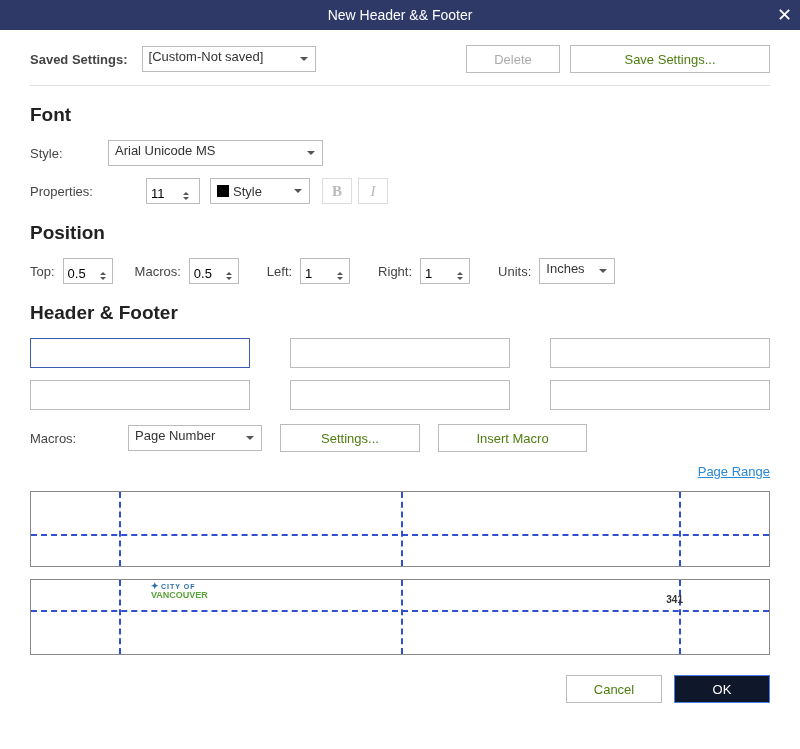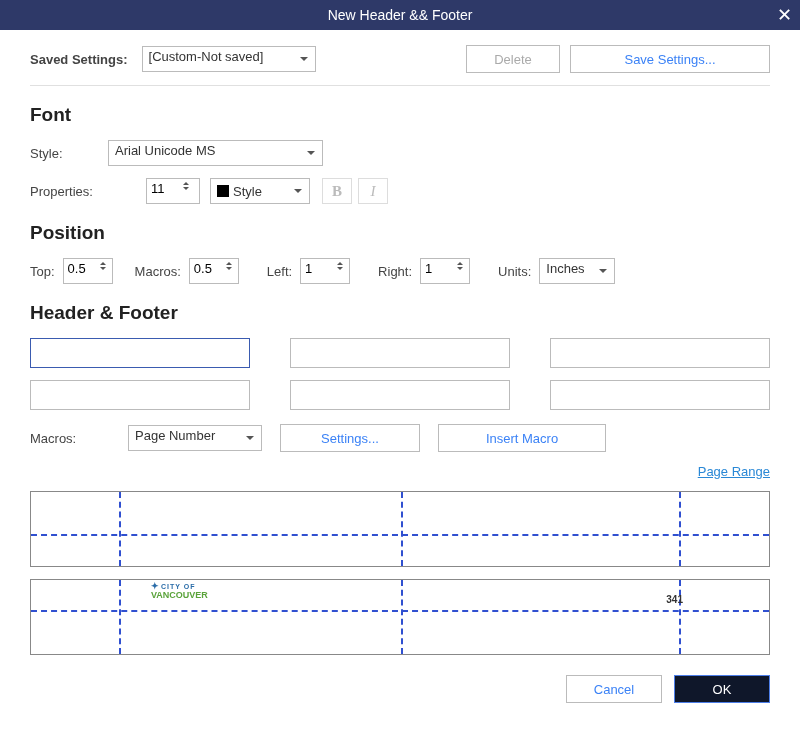--- a/index.html
+++ b/index.html
@@ -8,27 +8,27 @@
 .close-x { position: absolute; right: 8px; top: 4px; font-size: 18px; cursor: pointer; }
 .content { padding: 15px 30px 20px 30px; }
 .row { display: flex; align-items: center; margin-bottom: 12px; }
 .bold { font-weight: bold; }
 .section-title { font-weight: bold; font-size: 19px; margin: 18px 0 14px 0; color: #222; }
 .lbl { margin-right: 8px; color: #444; }
 .sel, .inp { border: 1px solid #bbb; background: #fff; height: 26px; padding: 2px 6px; font-size: 13px; }
 .sel { cursor: pointer; }
 .dd { position: relative; display: flex; align-items: center; }
 .dd::after { content: ''; position: absolute; right: 8px; top: 50%; margin-top: -2px; border: 4px solid transparent; border-top-color: #555; pointer-events: none; }
-.spin { position: relative; display: flex; align-items: flex-start; border: 1px solid #bbb; height: 26px; background: #fff; }
+.spin { position: relative; display: flex; align-items: flex-end; border: 1px solid #bbb; height: 26px; background: #fff; }
 .spin input { border: none; width: 32px; padding: 2px 4px; font-size: 13px; outline: none; }
 .spin .arrows { width: 14px; display: flex; flex-direction: column; align-items: center; justify-content: center; }
 .spin .arrows .up, .spin .arrows .down { width: 0; height: 0; border: 3px solid transparent; cursor: pointer; }
 .spin .arrows .up { border-bottom-color: #555; margin-bottom: 2px; }
 .spin .arrows .down { border-top-color: #555; }
-.btn { border: 1px solid #bbb; background: #fff; height: 28px; padding: 0 14px; font-size: 13px; cursor: pointer; display: inline-flex; align-items: center; justify-content: center; color: #3b82f6; }
+.btn { border: 1px solid #bbb; background: #fff; height: 28px; padding: 0 14px; font-size: 13px; cursor: pointer; display: inline-flex; align-items: center; justify-content: center; color: #4d7c0f; }
 .btn.primary { background: #0f172a; border-color: #4d7ee8; color: #fff; }
 .btn.pale { color: #aaa; }
 .fmt-btn { border: 1px solid #ddd; width: 30px; height: 26px; display: flex; align-items: center; justify-content: center; font-family: Georgia, serif; font-size: 15px; color: #bbb; cursor: pointer; margin-right: 6px; }
 .fmt-btn.italic { font-style: italic; }
 hr.sep { border: none; border-top: 1px solid #e0e0e0; margin: 8px 0 4px 0; }
 .hf-grid { display: grid; grid-template-columns: 1fr 1fr 1fr; gap: 12px 40px; margin-bottom: 14px; }
 .hf-cell { border: 1px solid #bbb; height: 30px; background: #fff; }
 .hf-cell.active { border: 1px solid #3a5bb0; }
 .link { color: #2a88d6; text-decoration: underline; cursor: pointer; }
 .preview-wrap { margin-top: 10px; }
@@ -147,21 +147,21 @@
     <div class="hf-cell"></div>
     <div class="hf-cell"></div>
   </div>
 
   <div class="row">
     <span class="lbl" style="width:90px;">Macros:</span>
     <div class="dd" style="width:134px;">
       <div class="sel" style="width:100%;">Page Number</div>
     </div>
     <button class="btn" style="width:140px; margin-left:18px;">Settings...</button>
-    <button class="btn" style="width:168px; margin-left:18px;">Insert Macro</button>
+    <button class="btn" style="width:149px; margin-left:18px;">Insert Macro</button>
   </div>
 
   <div class="row" style="justify-content:flex-end; margin-top:8px;">
     <span class="link">Page Range</span>
   </div>
 
   <div class="preview-wrap">
     <div class="preview-box">
       <div class="hmargin" style="left:88px;"></div>
       <div class="hmargin" style="left:370px;"></div>

